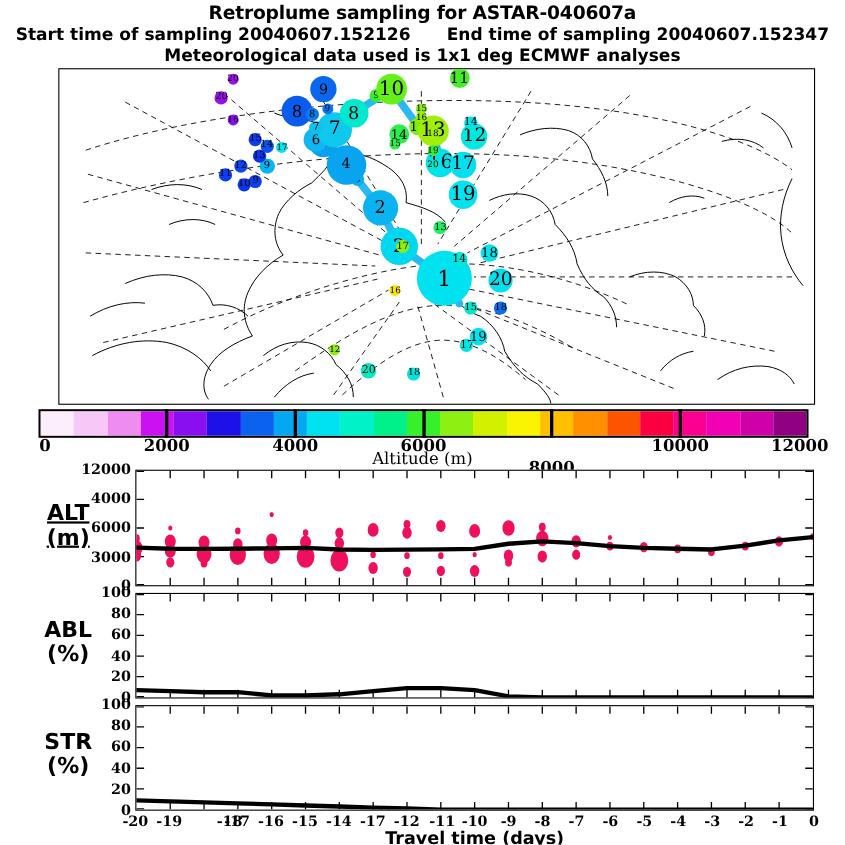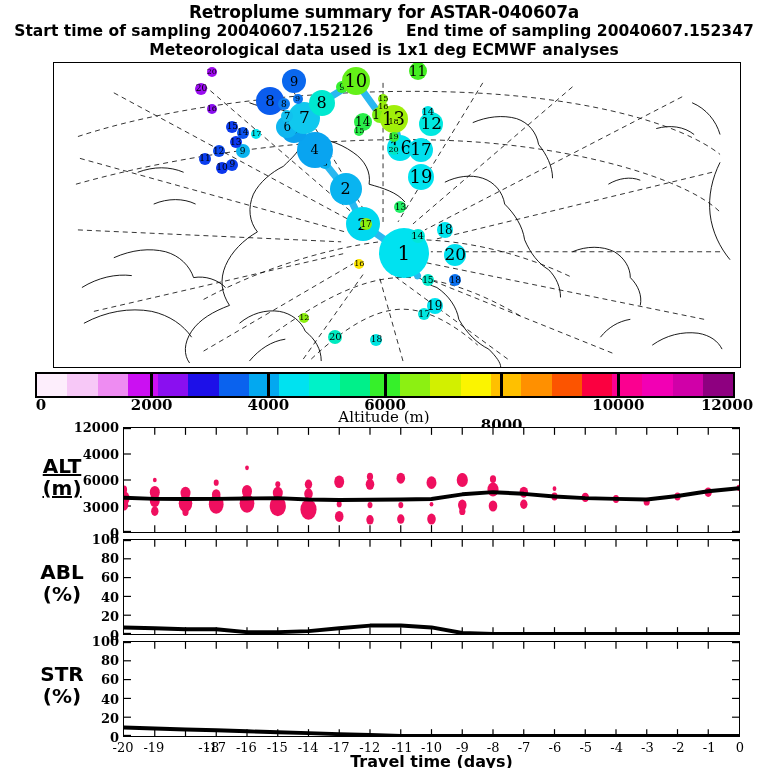--- a/index.html
+++ b/index.html
@@ -51,29 +51,29 @@
   #abl-label{top:561px;}
   #str-label{top:663px;}
 
   .ytick{position:absolute;font-family:"DejaVu Serif",serif;font-weight:bold;
          font-size:13px;text-align:right;width:62px;transform:translateY(-50%);
          right:0;}
   .ytick-holder{position:absolute;left:55px;width:64px;}
 
   #xticklabels{position:absolute;left:0;top:740px;width:768px;height:16px;}
   #xticklabels .xt{position:absolute;font-family:"DejaVu Serif",serif;
-        font-weight:normal;font-size:13px;transform:translateX(-50%);white-space:nowrap;}
+        font-weight:bold;font-size:13px;transform:translateX(-50%);white-space:nowrap;}
   #xaxis-title{position:absolute;left:123px;top:752px;width:617px;text-align:center;
         font-family:"DejaVu Sans",sans-serif;font-weight:bold;font-size:16px;}
 </style>
 </head>
 <body>
 
 <div class="titles">
-  <div class="title-main">Retroplume summary for ASTAR-040607a</div>
+  <div class="title-main">Retroplume sampling for ASTAR-040607a</div>
   <div class="title-row2">
     <span>Start time of sampling 20040607.152126</span>
     <span class="gap"></span>
     <span>End time of sampling 20040607.152347</span>
   </div>
   <div class="title-row3">Meteorological data used is 1x1 deg ECMWF analyses</div>
 </div>
 
 <div id="map-panel">
   <svg id="map-svg" viewBox="0 0 688 306" preserveAspectRatio="none">

